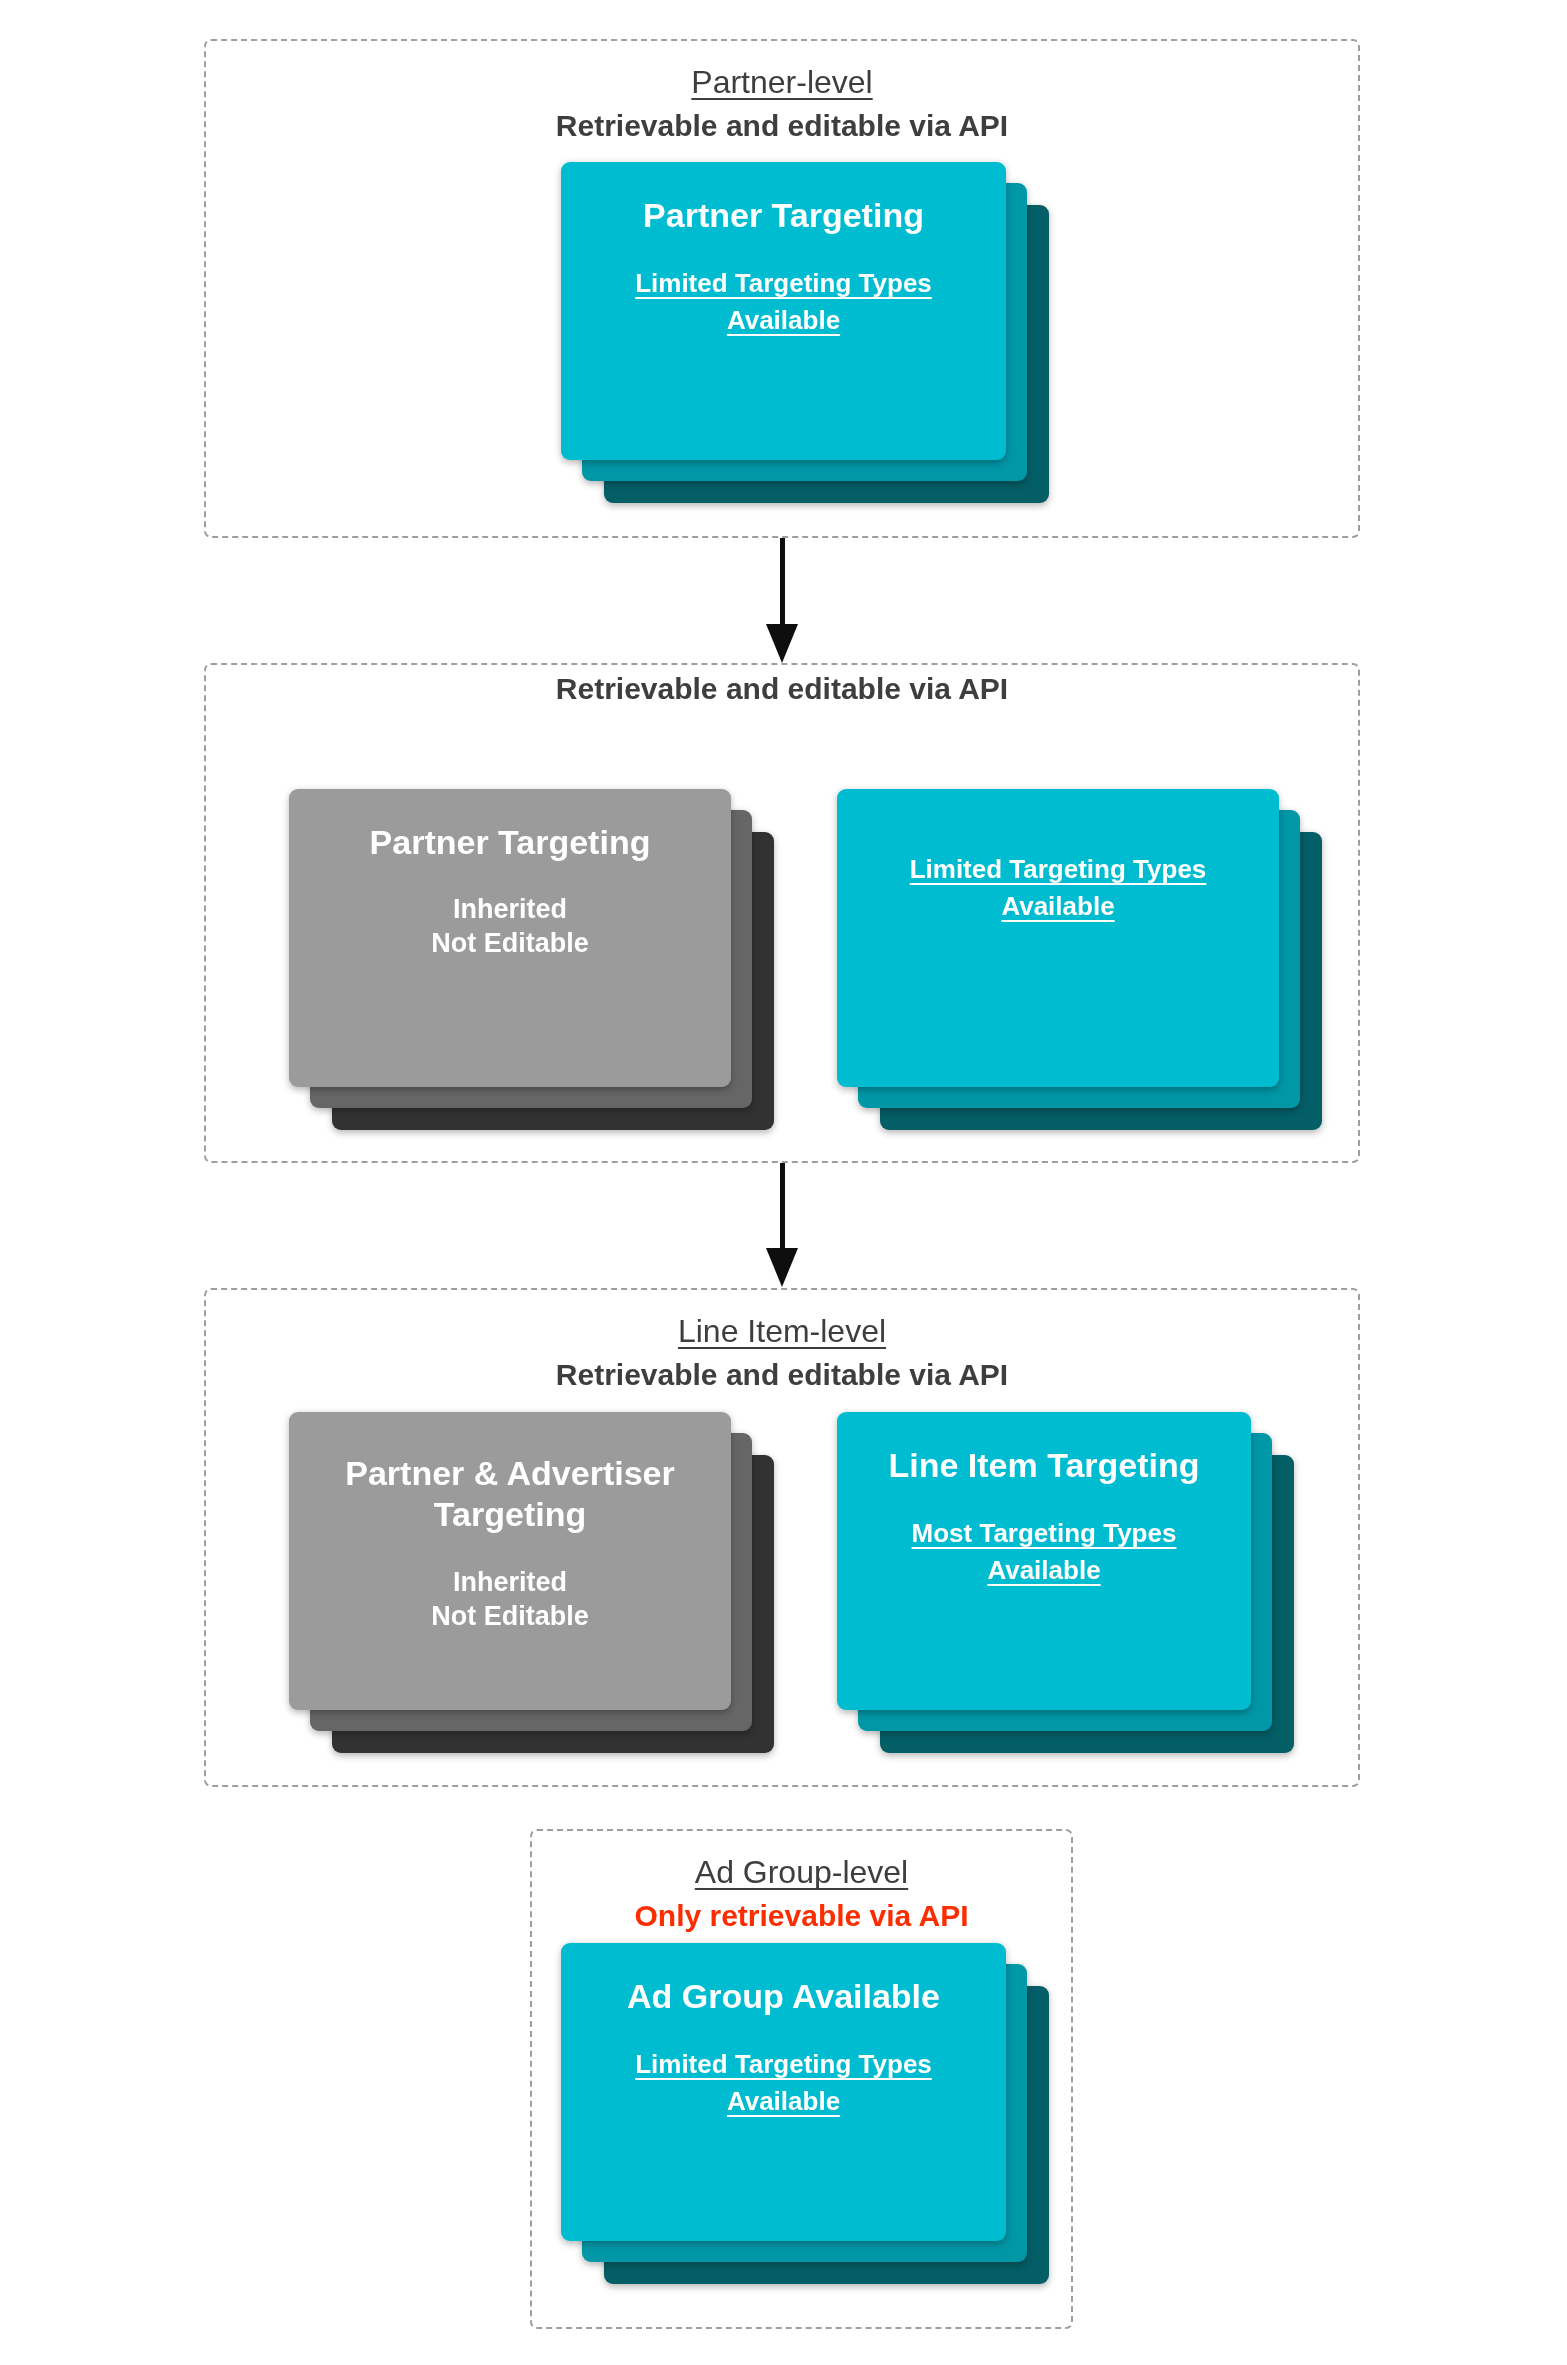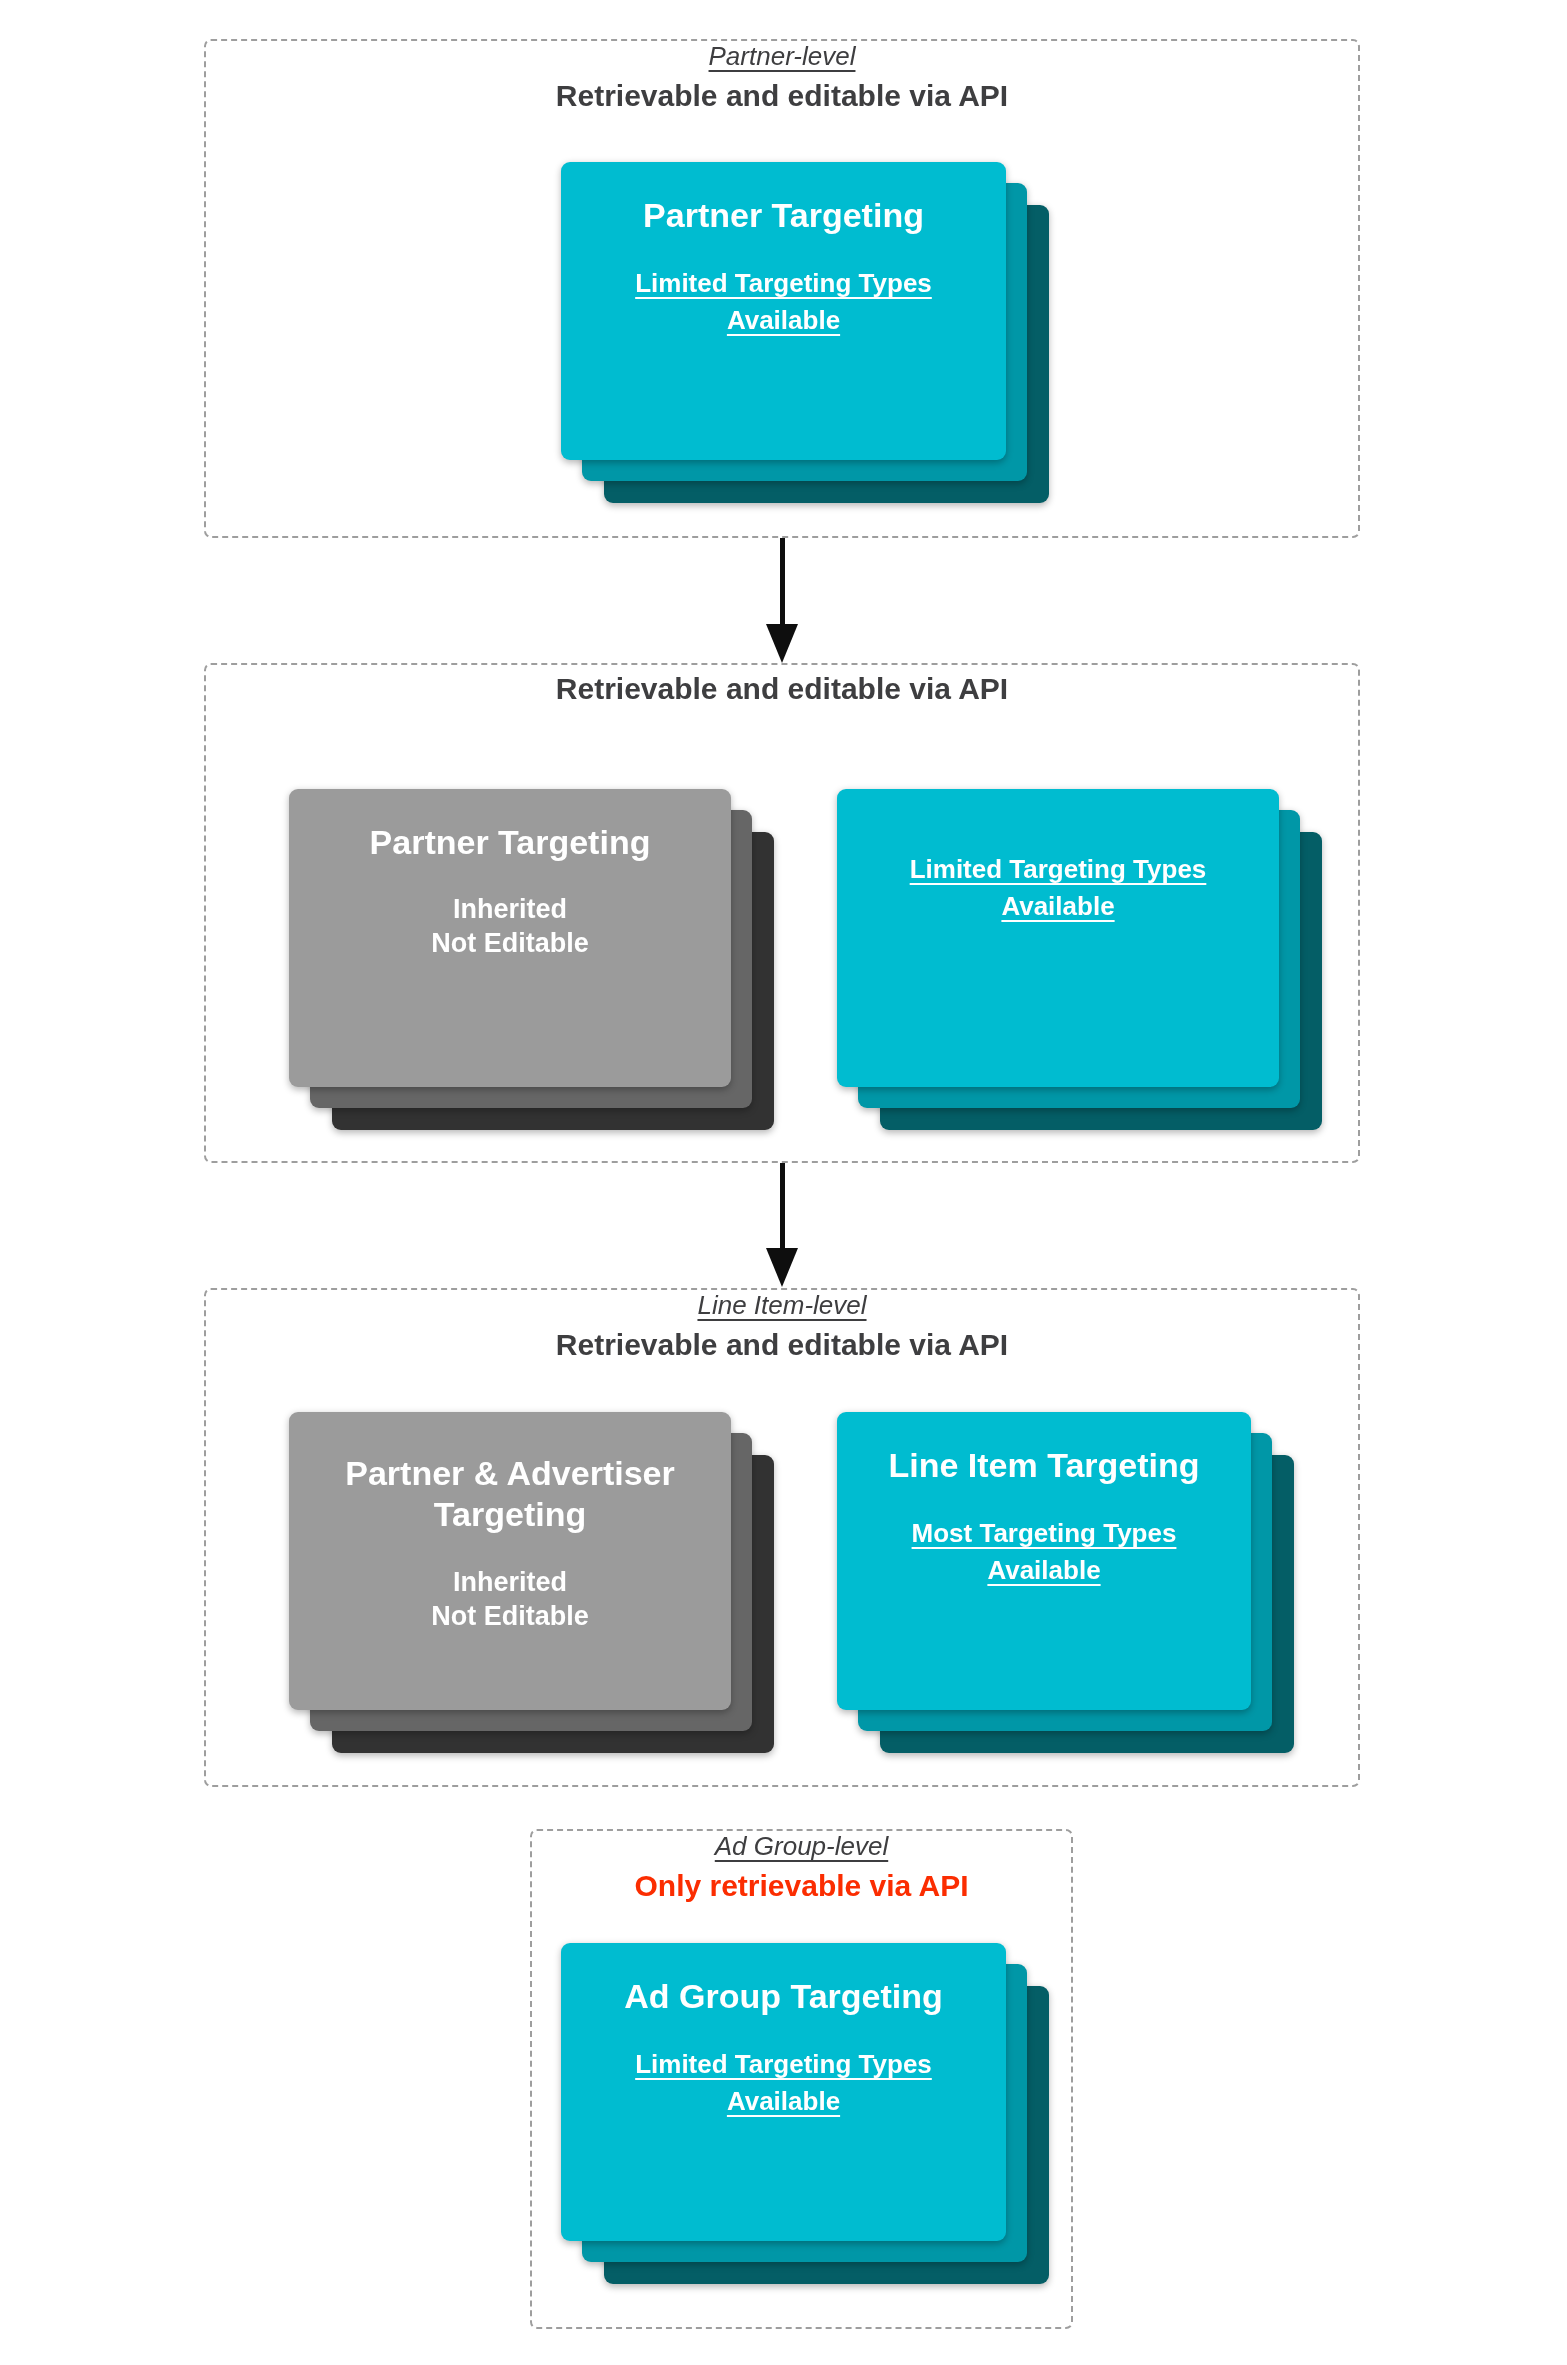--- a/index.html
+++ b/index.html
@@ -12,29 +12,29 @@
     overflow:hidden;
   }
   .level-box{
     position:absolute;
     border:2.7px dashed var(--border,#9e9e9e);
     border-radius:7.1px;
     box-sizing:border-box;
     text-align:center;
   }
   .level-title{
-    font-size:26px;
+    margin-top:22px;
+    font-size:32px;
     font-weight:400;
     color:var(--heading,#3e3e40);
     text-decoration:underline;
     text-decoration-skip-ink:none;
     text-decoration-thickness:2.2px;
     text-underline-offset:5.4px;
     line-height:1.2;
-    font-style:italic;
   }
   .level-subtitle{
     margin-top:6.3px;
     font-size:30px;
     font-weight:700;
     color:var(--heading,#3e3e40);
     line-height:1.2;
   }
   .level-subtitle.red{ color:var(--red,#fb2d01); }
 
@@ -174,20 +174,20 @@
   </section>
 
   <section class="level-box" style="left:530px; top:1829px; width:543px; height:500px;">
     <div class="level-title">Ad Group-level</div>
     <div class="level-subtitle red">Only retrievable via API</div>
 
     <div class="card-stack teal" style="left:29px; top:112px; width:445px; height:298px;">
       <div class="layer back"></div>
       <div class="layer mid"></div>
       <div class="layer main">
-        <div class="card-title">Ad Group Targeting</div>
+        <div class="card-title">Ad Group Available</div>
         <div class="card-sub u">Limited Targeting Types Available</div>
       </div>
     </div>
   </section>
 
 </div>
 
 
 </body></html>

